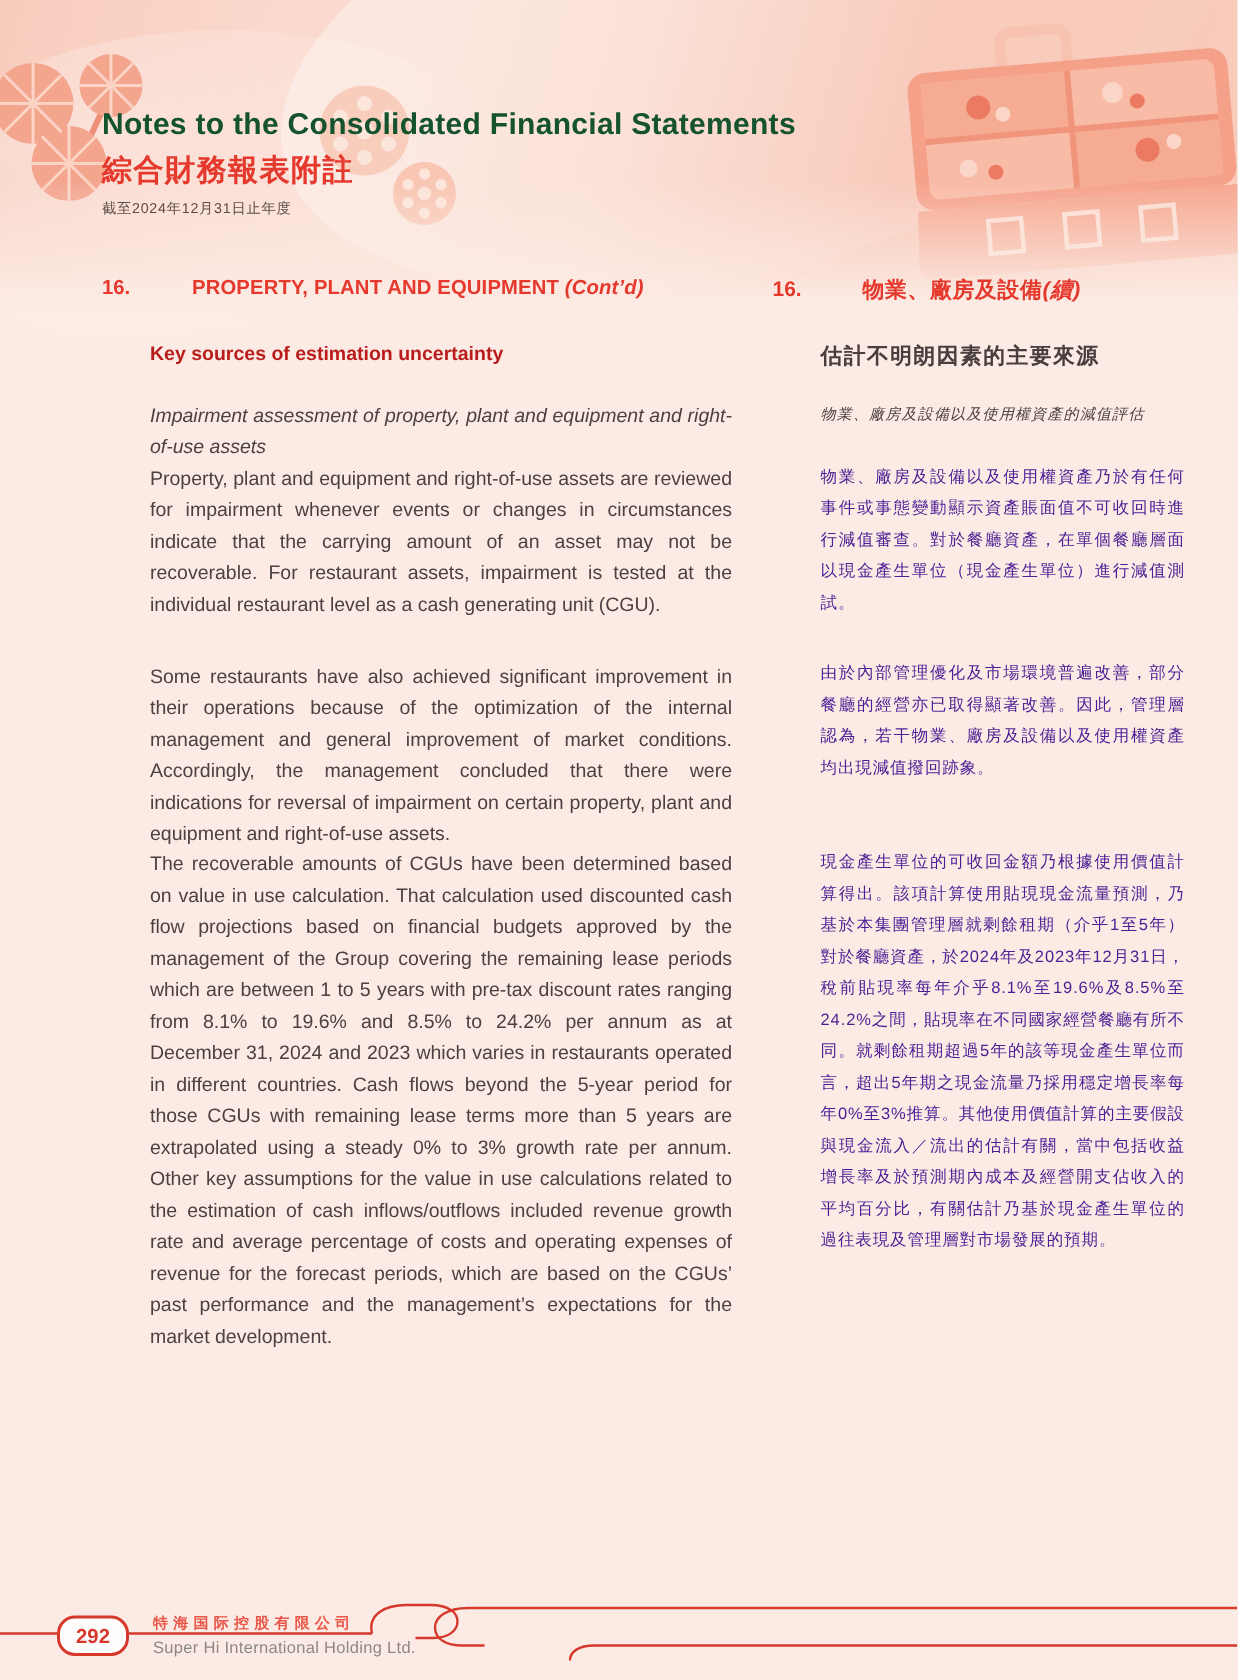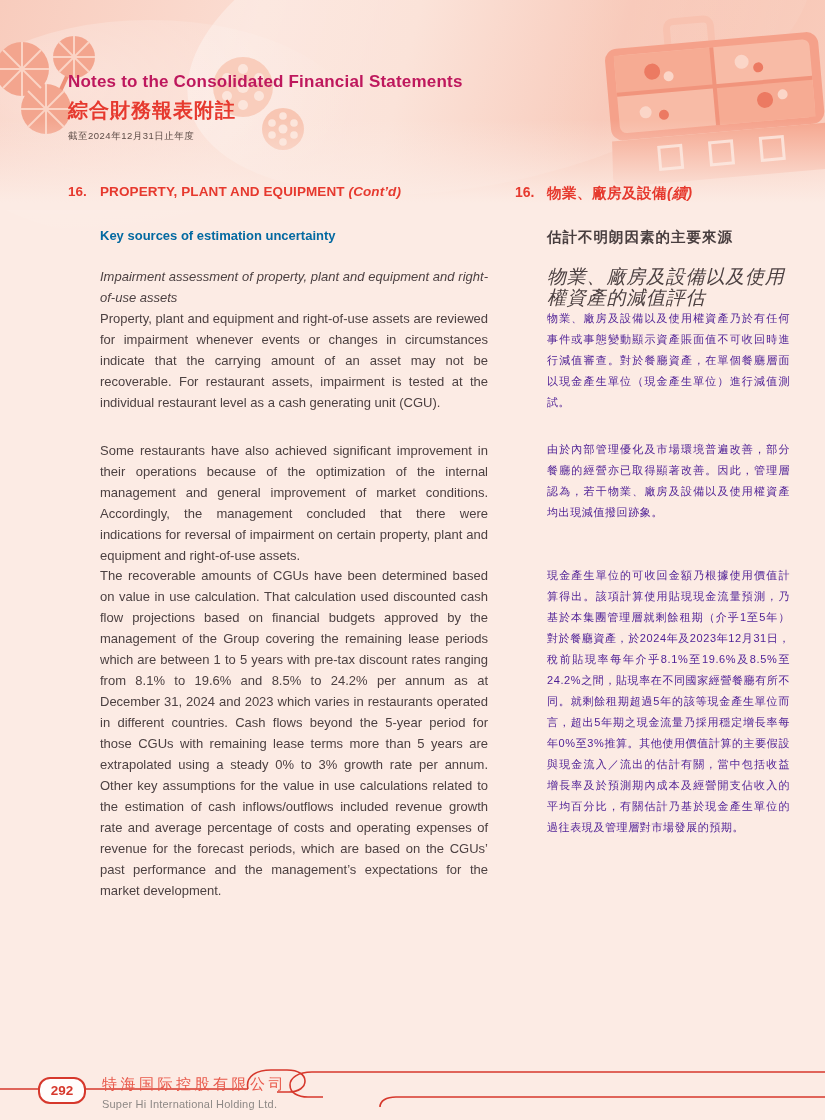--- a/index.html
+++ b/index.html
@@ -29,55 +29,55 @@
     transform: rotate(-14deg);
   }
   .swoosh2 {
     position: absolute; top: 20px; left: -60px; width: 420px; height: 220px;
     border-radius: 50%;
     background: radial-gradient(ellipse at 30% 30%, rgba(255,255,255,0.35), rgba(255,255,255,0) 70%);
   }
   .deco-svg { position: absolute; }
   
   .header-text { position: absolute; left: 68px; top: 72px; }
-  .title-en { font-size: 17px; font-weight: bold; color: #be185d; letter-spacing: 0.2px; }
+  .title-en { font-size: 20px; font-weight: bold; color: #14532d; letter-spacing: 0.2px; }
   .title-zh { font-size: 20px; font-weight: bold; color: #e6392e; margin-top: 5px; letter-spacing: 1px; }
   .period-en { font-size: 9.5px; color: #5d4c47; margin-top: 11px; }
   .period-zh { font-size: 9.5px; color: #5d4c47; margin-top: 6px; letter-spacing: 0.5px; }
   
   .col { position: absolute; top: 184px; }
   .col-en { left: 68px; width: 420px; }
   .col-zh { left: 515px; width: 285px; }
-  .block { position: absolute; left: 0; }
+  .block { position: absolute; left: 0; gap: 28px; }
   .numrow { display: flex; }
   .num-en { width: 32px; flex: none; font-weight: bold; color: #e6392e; font-size: 13.5px; }
   .num-zh { width: 32px; flex: none; font-weight: bold; color: #e6392e; font-size: 14px; }
   .sec-heading-en { font-weight: bold; color: #e6392e; font-size: 13.5px; letter-spacing: 0.1px; }
   .sec-heading-zh { font-weight: bold; color: #e6392e; font-size: 14.5px; letter-spacing: 0.5px; }
   .contd { font-style: italic; }
   .indent-en { margin-left: 32px; width: 388px; }
   .indent-zh { margin-left: 32px; width: 243px; }
-  .subhead-en { font-weight: bold; font-size: 13px; color: #0369a1; }
+  .subhead-en { font-weight: bold; font-size: 13px; color: #b91c1c; }
   .subhead-zh { font-weight: bold; font-size: 14.5px; color: #483e3f; letter-spacing: 1px; }
   .italic-sub-en { font-style: italic; font-size: 13px; line-height: 21px; color: #4c4142; text-align: justify; }
-  .italic-sub-zh { font-style: italic; font-size: 19px; line-height: 21px; color: #4c4142; letter-spacing: 0.8px; }
+  .italic-sub-zh { font-style: italic; font-size: 10px; line-height: 21px; color: #4c4142; letter-spacing: 0.8px; }
   .para-en { font-size: 13px; line-height: 21px; text-align: justify; color: #4c4142; }
   .para-zh { font-size: 11px; line-height: 21px; text-align: justify; color: #4c1d95; letter-spacing: 0.6px; }
   
   .footer-flourish { position: absolute; left: 0; top: 1055px; width: 825px; height: 60px; }
   .page-badge {
     position: absolute; left: 38px; top: 1077px;
     width: 48px; height: 27px;
     border: 2px solid #d6382c; border-radius: 12px;
     background: #fffdfc;
     display: flex; align-items: center; justify-content: center;
     font-size: 13.5px; font-weight: bold; color: #d6382c;
   }
   .company { position: absolute; left: 102px; top: 1075px; }
-  .company-zh { font-size: 15px; font-weight: normal; color: #e8584a; letter-spacing: 3.5px; }
+  .company-zh { font-size: 10px; font-weight: bold; color: #e8584a; letter-spacing: 3.5px; }
   .company-en { font-size: 11px; color: #8d8885; margin-top: 4px; letter-spacing: 0.2px; }
 </style>
 </head>
 <body>
 
 <div class="page">
 
   <div class="banner">
     <div class="swoosh1"></div>
     <div class="swoosh2"></div>

